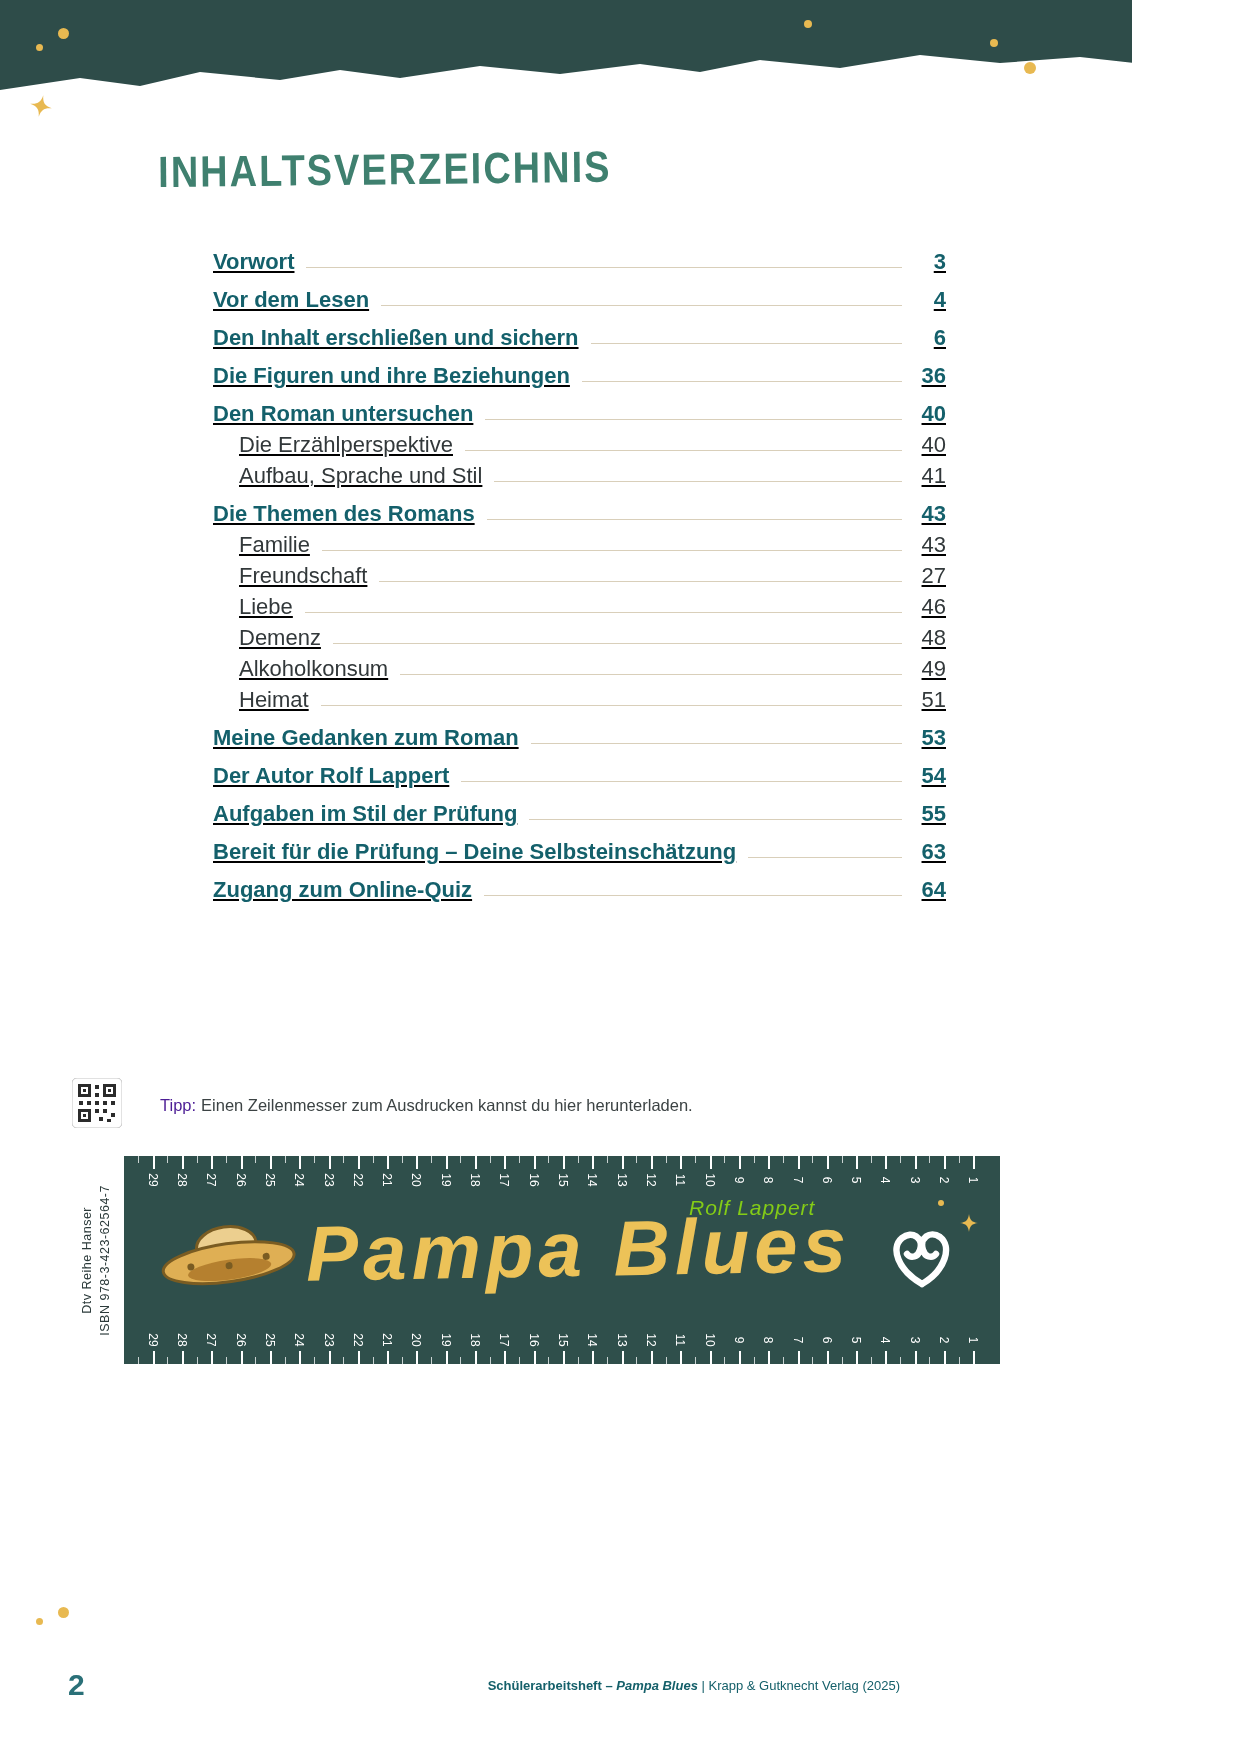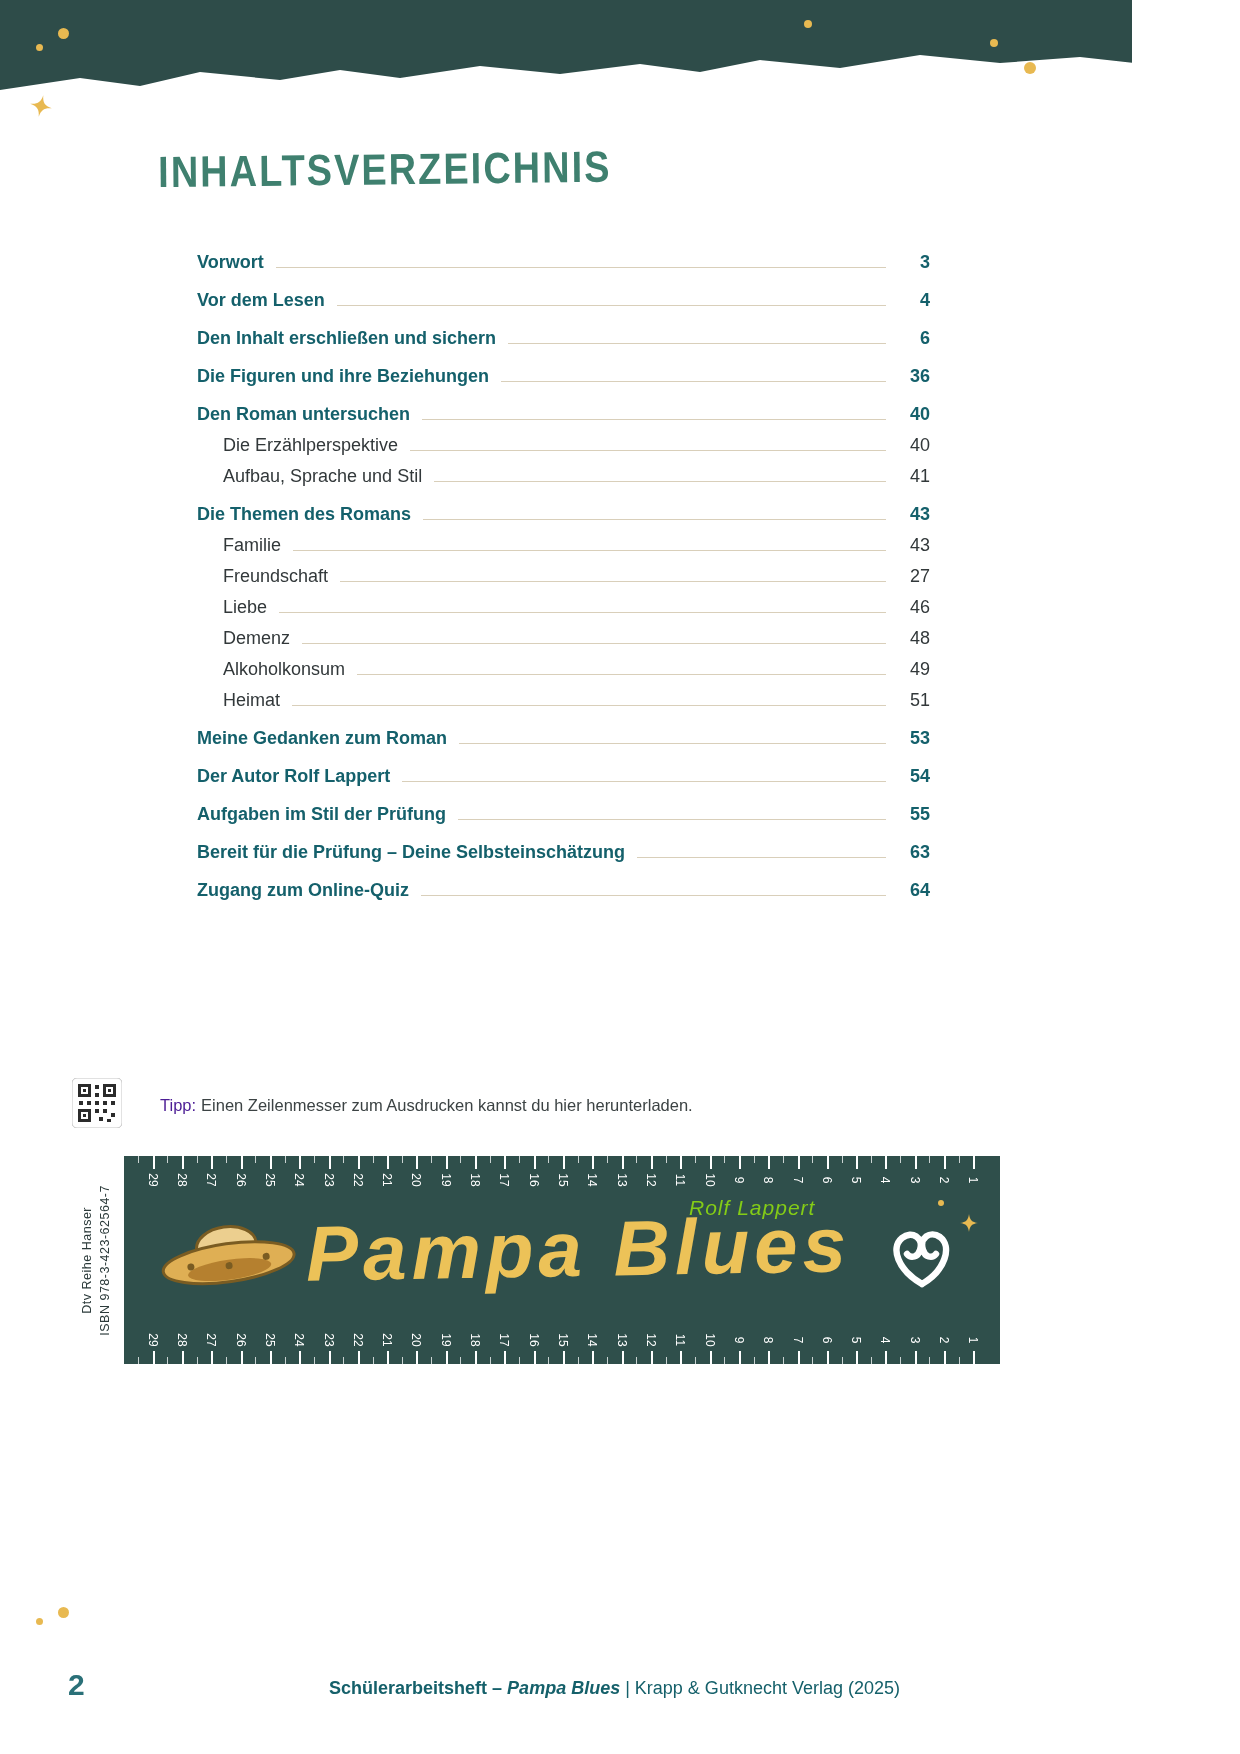--- a/index.html
+++ b/index.html
@@ -27,21 +27,21 @@
 
   
   .page-title{
     position:absolute;left:158px;top:148px;
     font-size:38px;font-weight:700;color:var(--title);
     letter-spacing:2px;transform:scale(1.0,1.15) rotate(-0.6deg);
     transform-origin:left top;white-space:nowrap;
   }
 
   
-  .toc{position:absolute;left:197px;top:252px;width:733px;font-size:18px;line-height:20px;}
+  .toc{position:absolute;left:213px;top:252px;width:733px;font-size:22px;line-height:20px;text-decoration:underline;}
   .toc-row{display:flex;align-items:flex-end;}
   .toc-row.main{margin-top:18px;font-weight:700;color:var(--toc-main);}
   .toc-row.sub{margin-top:11px;font-weight:400;color:var(--toc-sub);padding-left:26px;}
   .toc-row.main:first-child{margin-top:0;}
   .toc-label{white-space:nowrap;}
   .toc-leader{flex:1;border-bottom:1px solid var(--leader);margin:0 8px 4px 12px;min-width:20px;}
   .toc-page{width:36px;text-align:right;white-space:nowrap;}
 
   
   .tip-row{position:absolute;left:72px;top:1078px;width:900px;}
@@ -78,21 +78,21 @@
   .ruler-title{
     position:absolute;left:182px;top:48px;
     font-size:78px;font-weight:700;font-style:italic;color:#ecc258;
     letter-spacing:5px;white-space:nowrap;transform:rotate(-1deg);
   }
   .ufo{position:absolute;left:22px;top:52px;}
   .publisher-logo{position:absolute;left:758px;top:64px;}
 
   
   .page-number{position:absolute;left:68px;top:1668px;font-size:30px;font-weight:600;color:#2a7078;}
-  .footer{position:absolute;right:232px;top:1678px;font-size:18px;color:var(--footer);white-space:nowrap;text-align:center;}
+  .footer{position:absolute;right:232px;top:1678px;font-size:13px;color:var(--footer);white-space:nowrap;text-align:center;}
   .footer .f1{font-weight:700;}
   .footer .f2{font-weight:700;font-style:italic;}
   .footer .f3{font-weight:400;}
 </style>
 </head>
 <body>
 
 <div class="page">
 
   <svg class="header-band" viewBox="0 0 1240 120" preserveAspectRatio="none">

